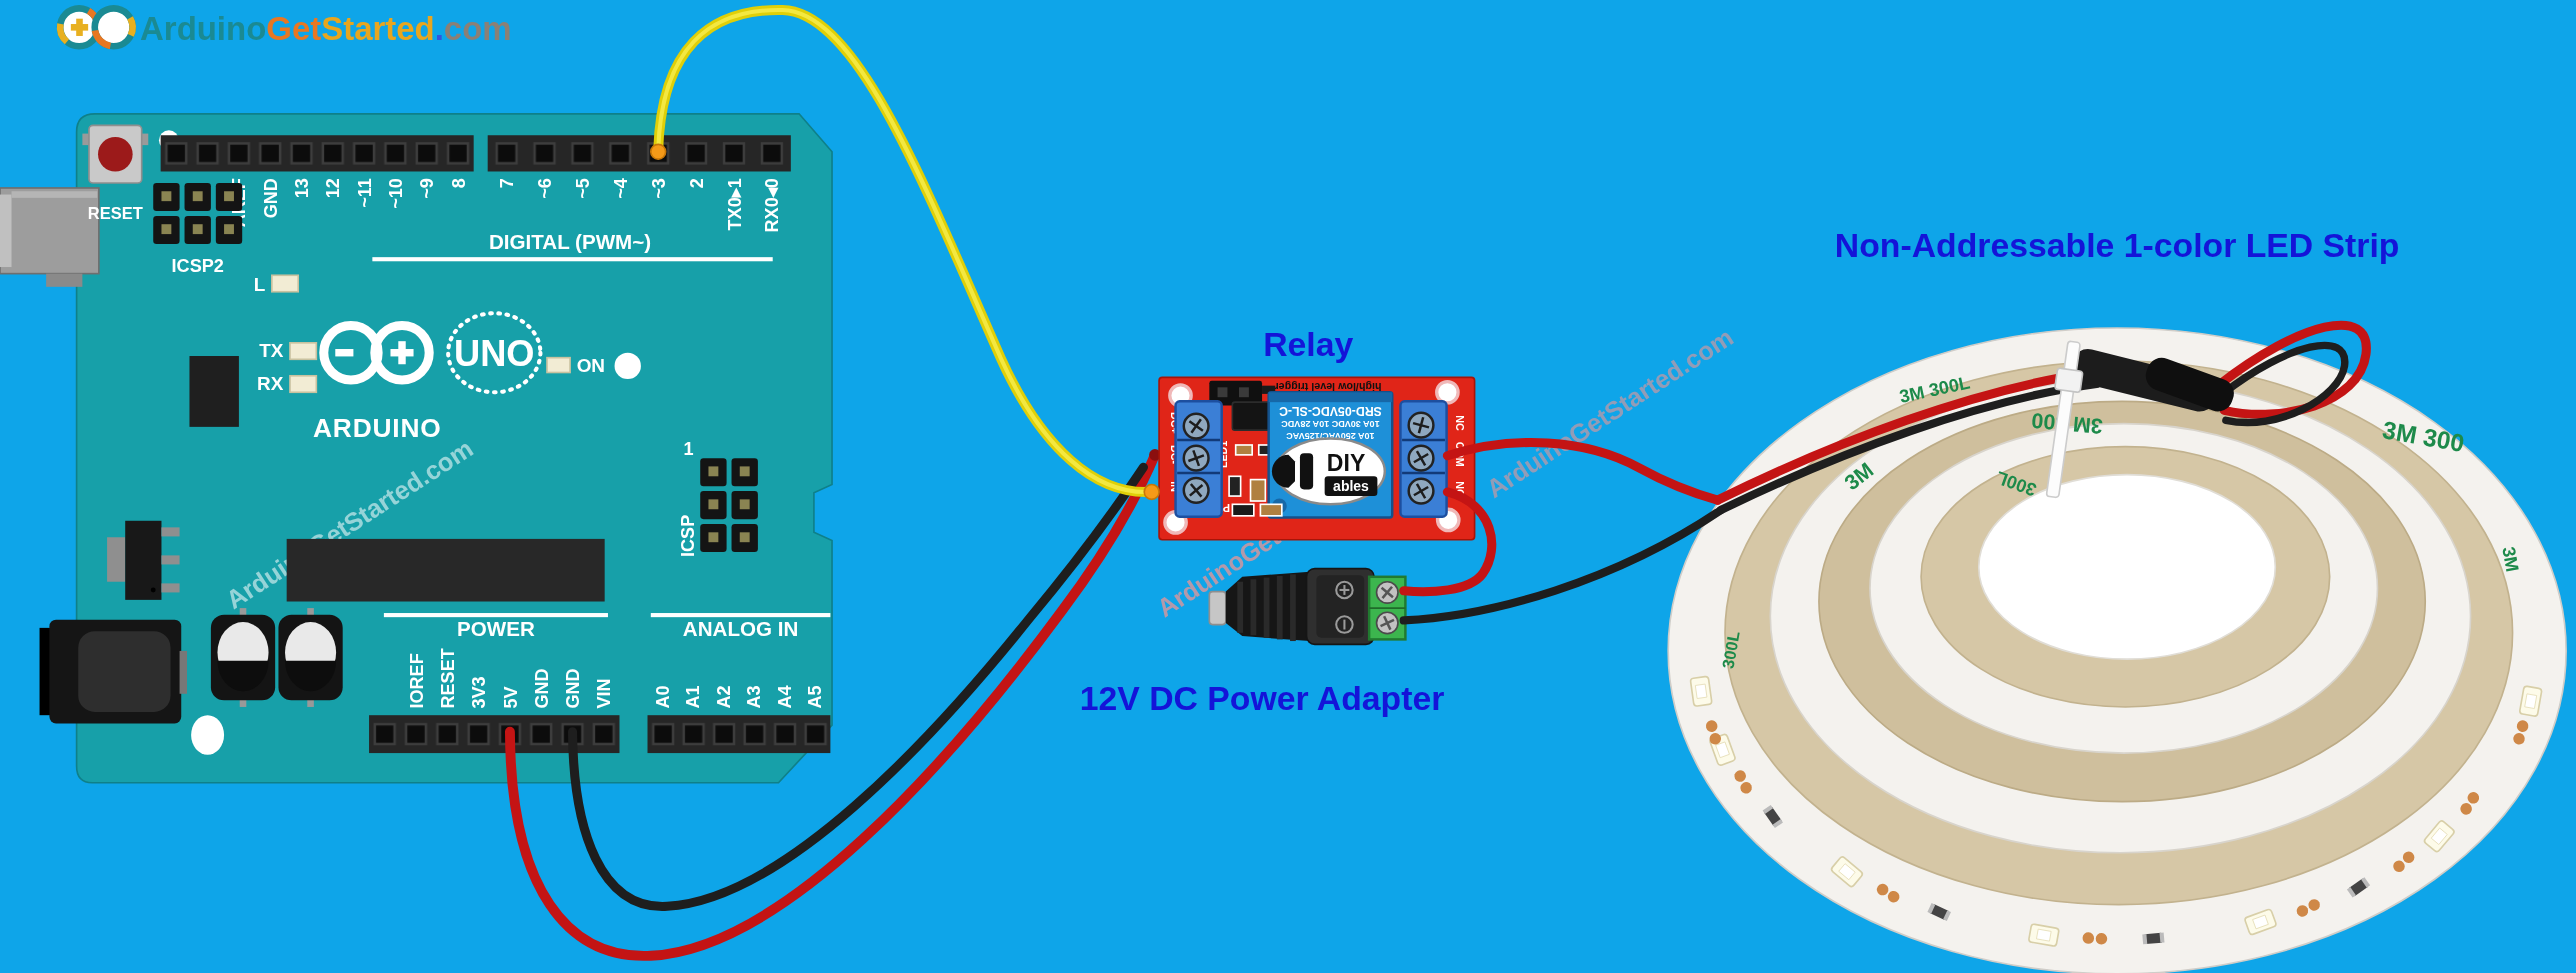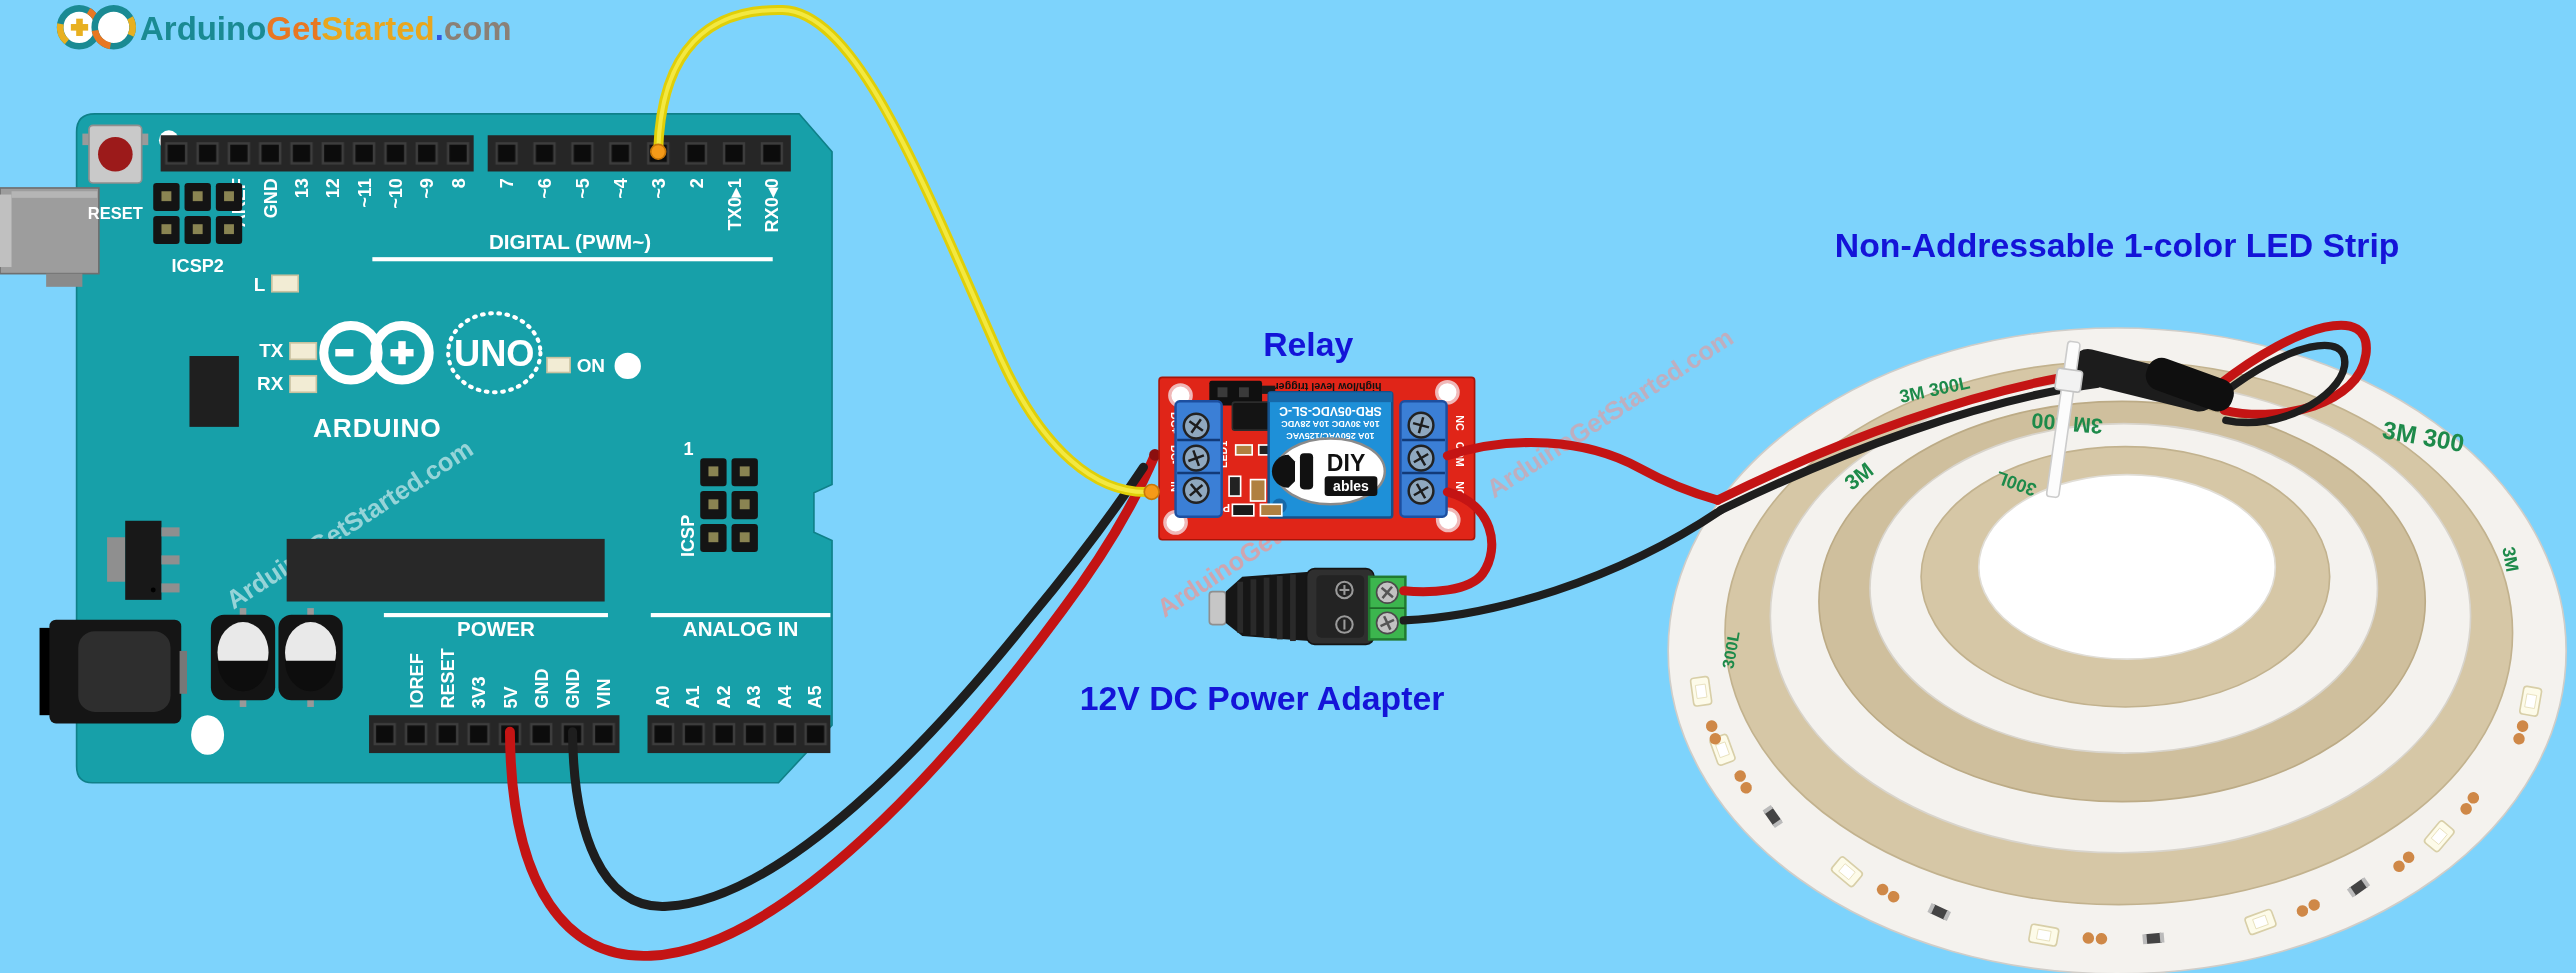--- a/index.html
+++ b/index.html
@@ -1,16 +1,16 @@
 <!DOCTYPE html>
 <html style="font-size:13px"><head>
 <meta charset="utf-8">
 <style>
   html,body{margin:0;padding:0;background:#ffffff;}
-  .stage{position:relative;width:2576px;height:974px;background:#7dd3fc;overflow:hidden;
+  .stage{position:relative;width:2576px;height:974px;background:#0ea5e9;overflow:hidden;
          font-family:"Liberation Sans", sans-serif;}
   svg text{font-family:"Liberation Sans", sans-serif;}
   .boardlabel{fill:#ffffff;font-weight:bold;}
   .pinlabel{fill:#ffffff;font-weight:bold;font-size:22px;}
   .sectionlabel{fill:#ffffff;font-weight:bold;font-size:25px;}
   .bigtitle{fill:#1414d8;font-weight:bold;font-size:41px;text-anchor:middle;}
   .relaysilk{fill:#111111;font-weight:bold;text-anchor:middle;}
   .relaycube{fill:#ffffff;font-weight:bold;text-anchor:middle;}
   .terminal-label{fill:#ffffff;font-weight:bold;font-size:13px;}
   .greenmark{fill:#1d8a4a;font-weight:bold;text-anchor:middle;}

